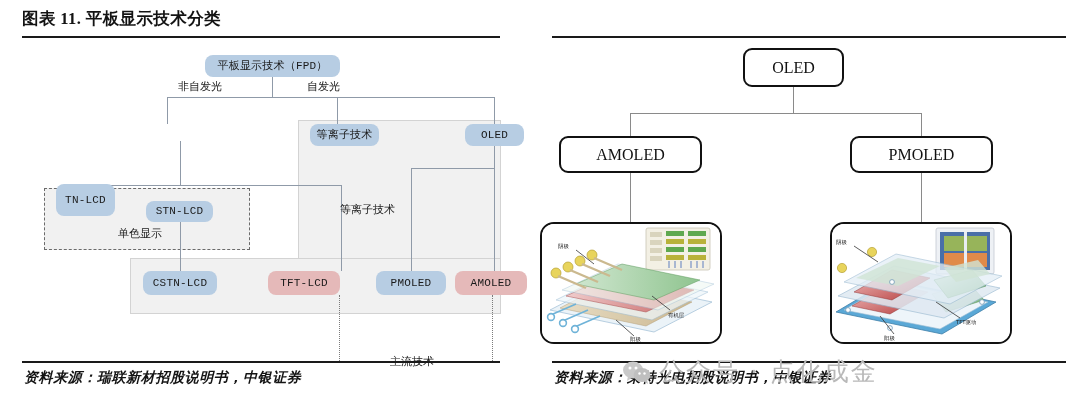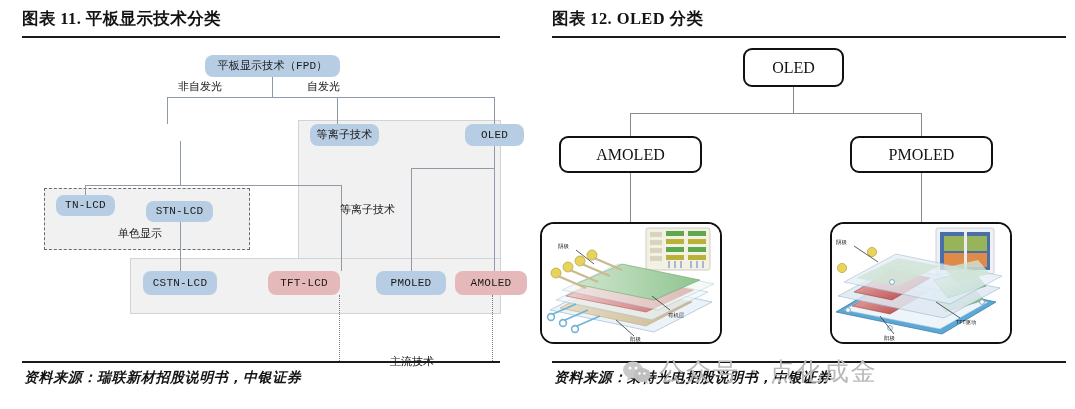--- a/index.html
+++ b/index.html
@@ -159,21 +159,21 @@
 
 
       <div class="nodeL blue" style="left:310px; top:84px; width:69px; height:22px;">
         <span>等离子技术</span>
       </div>
 
       <div class="nodeL blue" style="left:465px; top:84px; width:59px; height:22px;">
         <span>OLED</span>
       </div>
 
-      <div class="nodeL blue" style="left:56px; top:155px; width:59px; height:21px;">
+      <div class="nodeL blue" style="left:56px; top:144px; width:59px; height:32px;">
         <span>TN-LCD</span>
       </div>
 
       <div class="nodeL blue" style="left:146px; top:161px; width:67px; height:21px;">
         <span>STN-LCD</span>
       </div>
 
       <div class="nodeL blue" style="left:143px; top:231px; width:74px; height:24px;">
         <span>CSTN-LCD</span>
       </div>
@@ -196,21 +196,20 @@
       <div class="lbl" style="left:340px; top:164px;">等离子技术</div>
       <div class="lbl" style="left:390px; top:316px;">主流技术</div>
     </div>
 
     <div class="rule-bot"></div>
     <div class="src">资料来源：瑞联新材招股说明书，中银证券</div>
   </div>
 
   <div class="panel panel-right">
 
-    <div class="fig-title">图表 12. OLED 分类</div>
     <div class="rule-top"></div>
 
     <div class="diagram-r">
 
       <div class="lineVr" style="left:263px; top:47px; height:27px;"></div>
       <div class="lineHr" style="left:100px; top:73px; width:291px;"></div>
       <div class="lineVr" style="left:100px; top:73px; height:23px;"></div>
       <div class="lineVr" style="left:391px; top:73px; height:23px;"></div>
       <div class="lineVr" style="left:100px; top:132px; height:50px;"></div>
       <div class="lineVr" style="left:391px; top:132px; height:50px;"></div>

